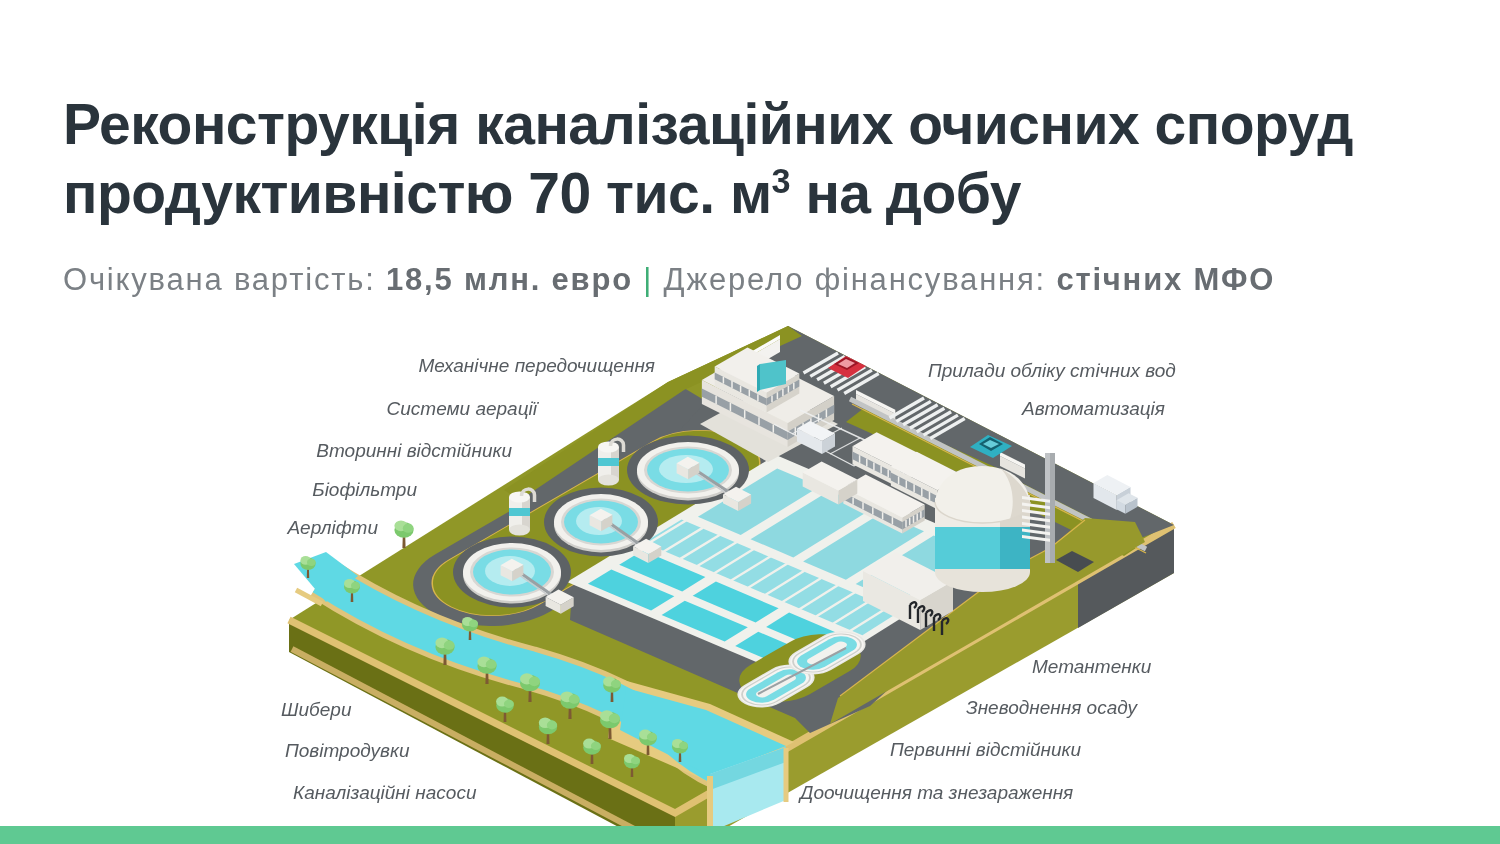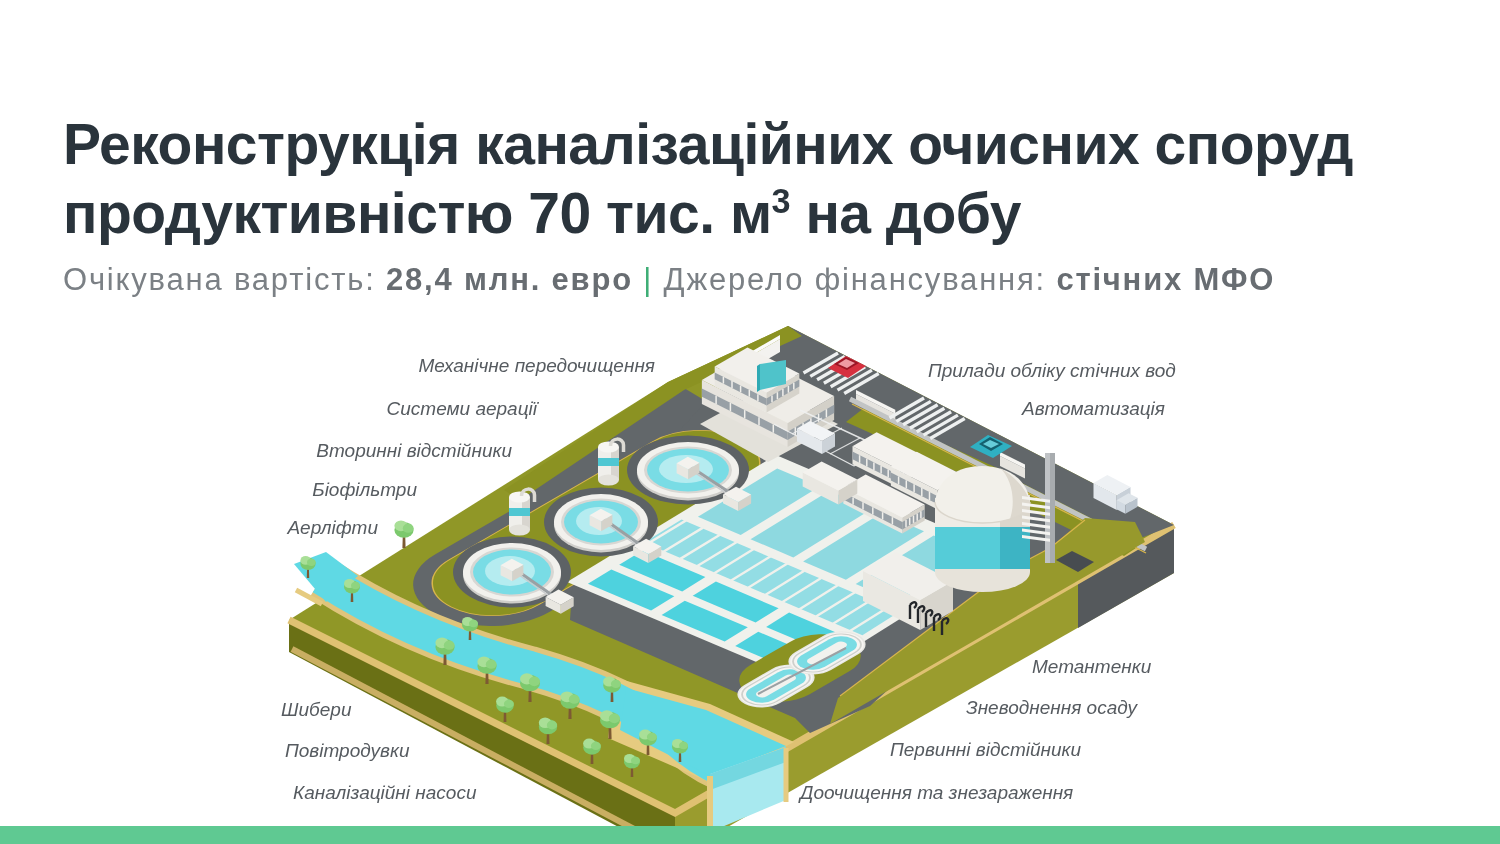--- a/index.html
+++ b/index.html
@@ -1,25 +1,25 @@
 <!DOCTYPE html>
 <html lang="uk"><head><meta charset="utf-8">
 <style>
   html,body { margin:0; padding:0; width:1500px; height:844px; background:#ffffff; overflow:hidden; }
   body { font-family:"Liberation Sans", sans-serif; position:relative; }
-  .title { position:absolute; left:63px; top:90px; width:1400px; font-weight:bold; font-size:57px; line-height:69px; color:#2a343c; letter-spacing:-0.5px;margin-top:20px; }
+  .title { position:absolute; left:63px; top:90px; width:1400px; font-weight:bold; font-size:57px; line-height:69px; color:#2a343c; letter-spacing:-0.5px; }
   .title sup { font-size:60%; vertical-align:super; line-height:0; }
   .sub { position:absolute; left:63px; top:262px; font-size:31px; letter-spacing:1.8px; color:#7b8085; }
   .sub b { color:#686d72; }
   .sub .sep { color:#3fae76; }
   .bar { position:absolute; left:0; bottom:0; width:1500px; height:18px; background:#5fc992; }
 </style></head>
 <body>
 <div class="title">Реконструкція каналізаційних очисних споруд<br>продуктивністю 70 тис. м<sup>3</sup> на добу</div>
-<div class="sub">Очікувана вартість: <b>28,4 млн. евро</b> <span class="sep">|</span> Джерело фінансування: <b>стічних МФО</b></div>
+<div class="sub">Очікувана вартість: <b>18,5 млн. евро</b> <span class="sep">|</span> Джерело фінансування: <b>стічних МФО</b></div>
 <svg width="1500" height="844" viewBox="0 0 1500 844" style="position:absolute;left:0;top:0">
 <polygon points="289.0,620.0 675.0,813.0 675.0,857.0 289.0,652.0" fill="#6a7015"></polygon>
 <path d="M 292,649 L 636,830" fill="none" stroke="#c9ae62" stroke-width="6" stroke-linecap="butt"></path>
 <polygon points="675.0,813.0 1174.0,525.0 1174.0,573.0 675.0,857.0" fill="#9a9c2e"></polygon>
 <polygon points="1078.0,580.0 1174.0,525.0 1174.0,573.0 1078.0,628.0" fill="#55595c"></polygon>
 <polygon points="788.0,326.0 1174.0,525.0 675.0,813.0 289.0,620.0 668.0,382.0" fill="#909727"></polygon>
 <path d="M 289,620 L 675,813 L 1174,525" fill="none" stroke="#dfc172" stroke-width="7" stroke-linecap="butt"></path>
 <g transform="matrix(0.862,-0.5,0.893,0.45,596,523)">
       <rect x="-184.0" y="-64.0" width="368.0" height="128.0" rx="64.0" fill="#62676a"></rect>
     </g>

